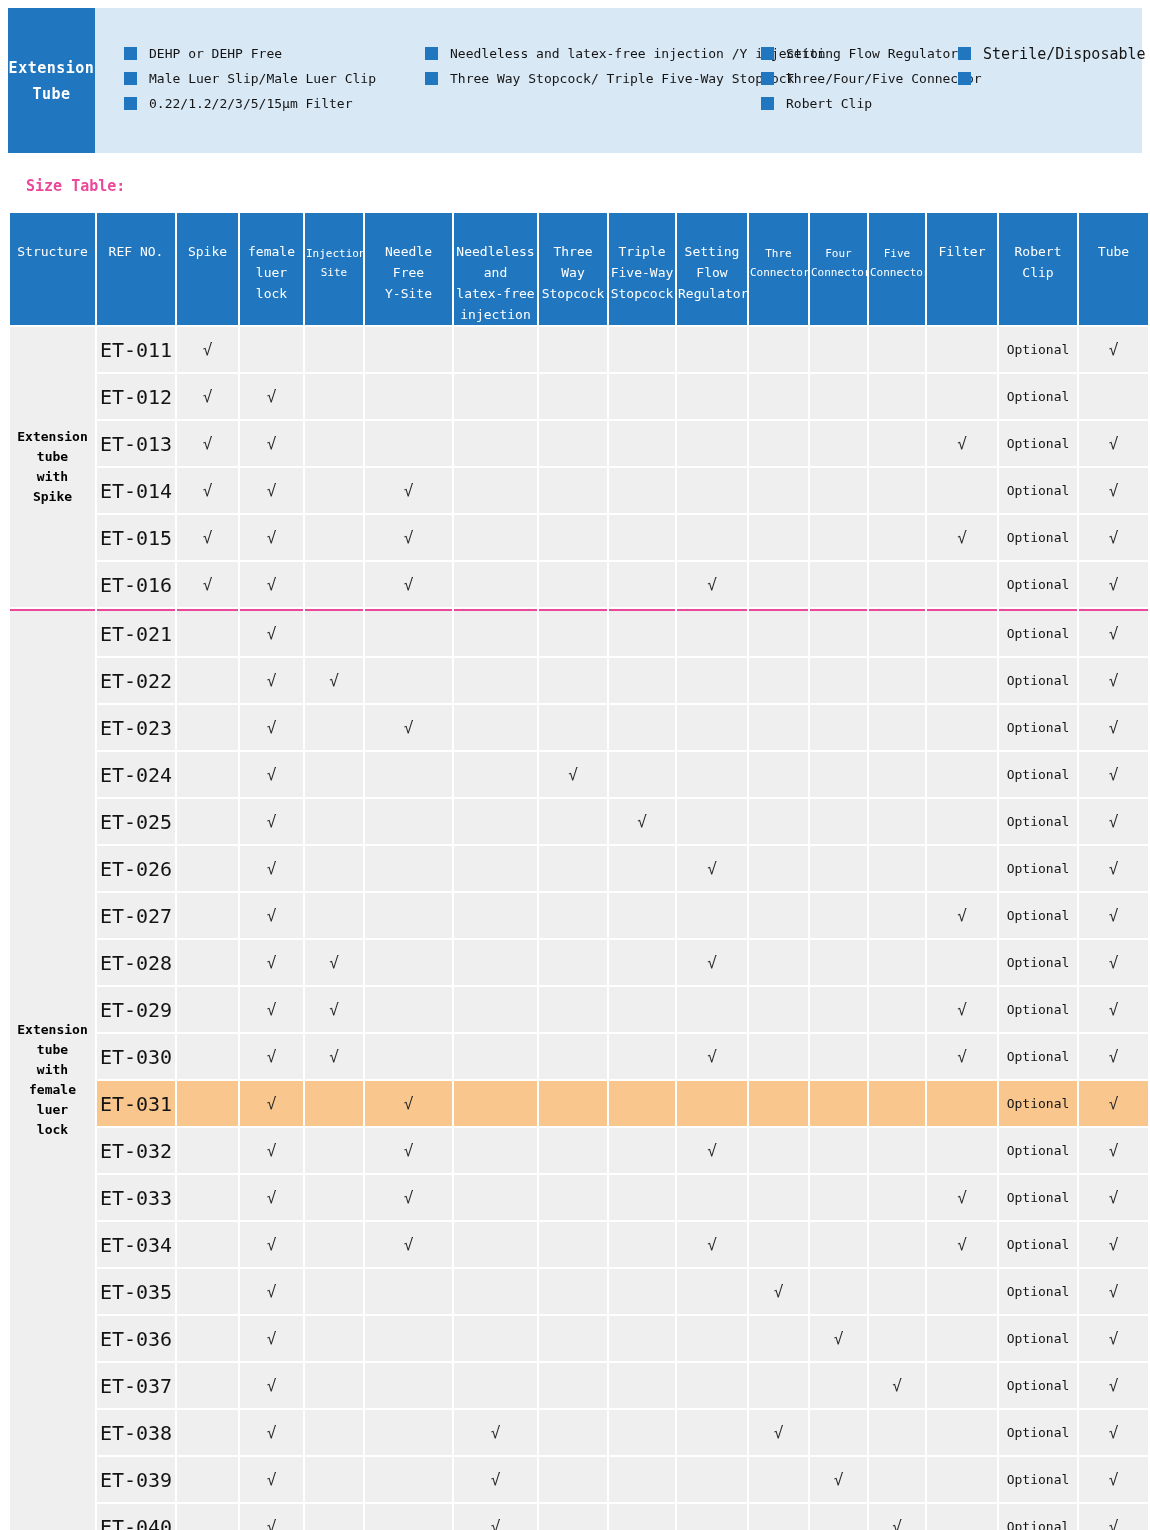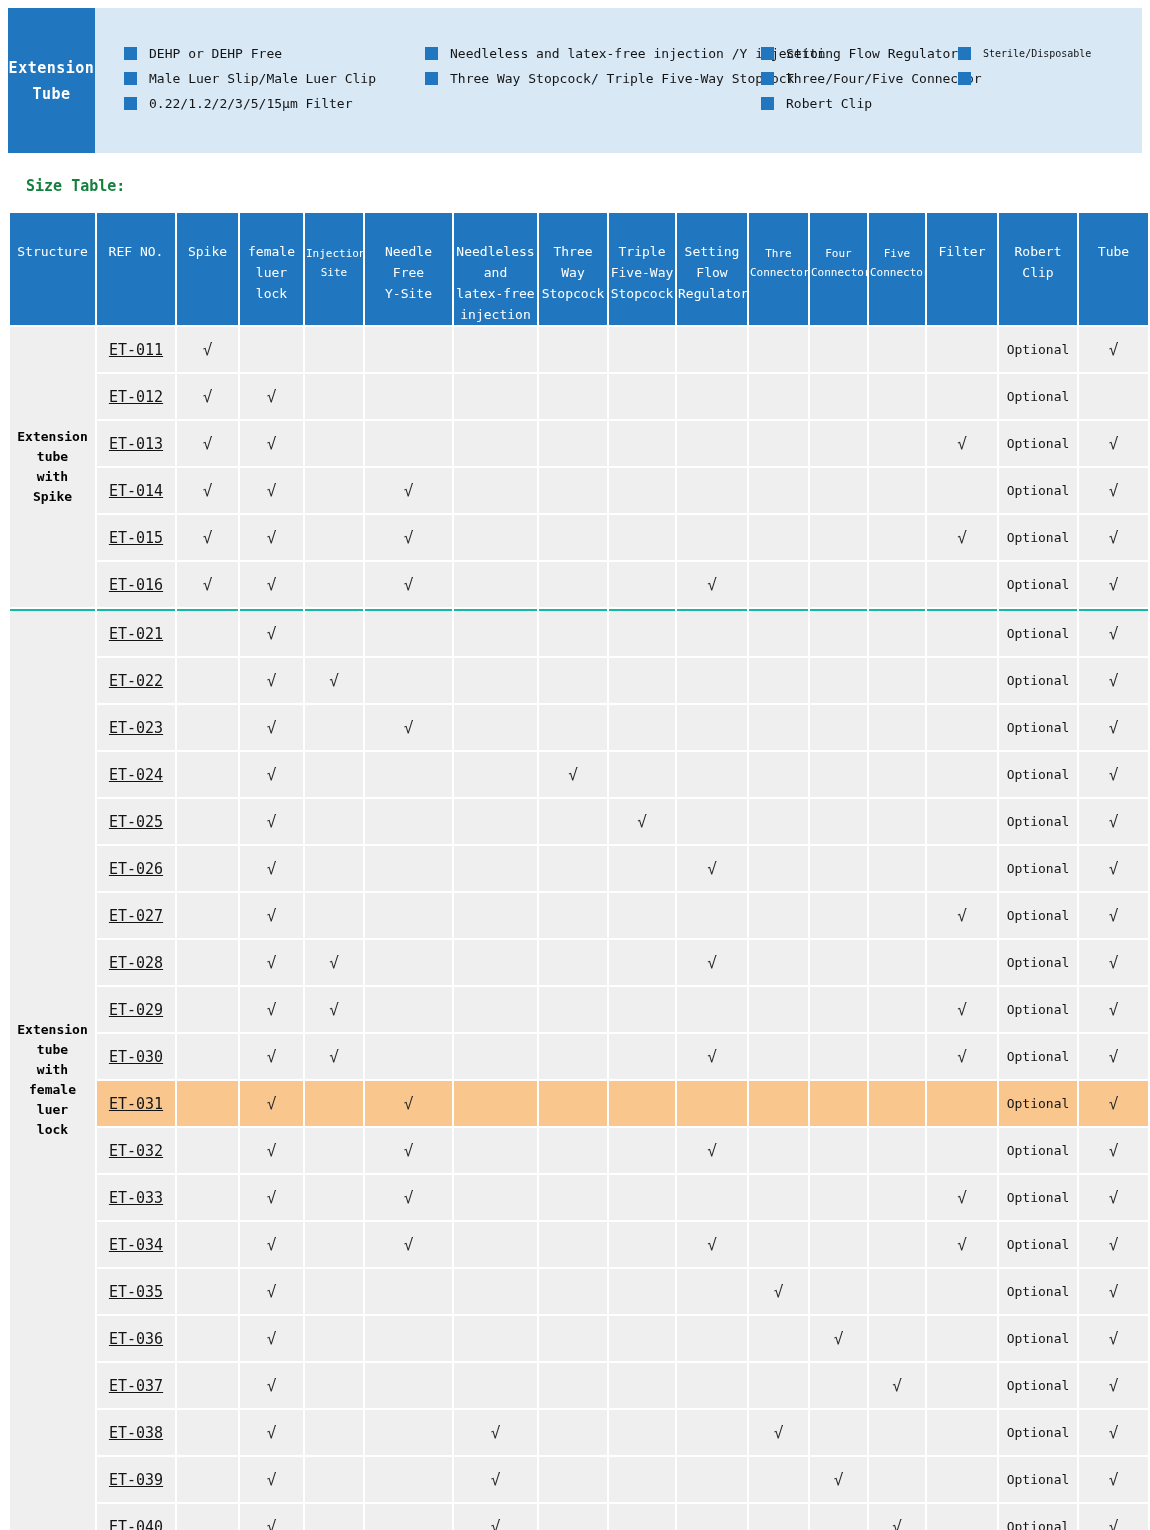--- a/index.html
+++ b/index.html
@@ -18,50 +18,50 @@
   
   .topbar{display:flex;height:145px;}
   .title-box{
     width:87px;flex:none;background:var(--accent);color:#fff;
     display:flex;flex-direction:column;justify-content:center;align-items:center;
     font-weight:bold;font-size:15px;line-height:26px;letter-spacing:.5px;
   }
   .banner{position:relative;flex:1;background:var(--banner);}
   .fcol{position:absolute;top:33px;}
   .fcol .item{display:flex;align-items:center;height:25px;white-space:nowrap;font-size:13px;}
-  .fcol .item.big{font-size:10px;}
+  .fcol .item.big{font-size:15px;}
   .bullet{width:13px;height:13px;background:var(--accent);margin-right:12px;flex:none;}
   .fcol1{left:29px;}
   .fcol2{left:330px;}
   .fcol3{left:666px;}
   .fcol4{left:863px;}
   
-  .section-title{font-weight:bold;font-size:15px;margin:24px 0 16px 18px;color:#15803d;}
+  .section-title{font-weight:bold;font-size:15px;margin:24px 0 16px 18px;color:#ec4899;}
   
   table{
     border-collapse:separate;border-spacing:2px;table-layout:fixed;
     width:1142px;background:#fff;
   }
   th{
     background:var(--accent);color:#fff;font-weight:normal;
     vertical-align:top;
     padding:28px 1px 0 1px;height:83px;
     font-size:13px;line-height:21px;overflow:hidden;
   }
   th.small{font-size:11px;line-height:19px;padding-top:31px;height:80px;}
   td{
     background:var(--cell);height:43px;
     text-align:center;vertical-align:middle;
     font-size:13px;overflow:hidden;
   }
-  td.ref{font-size:15px;text-decoration:underline;}
+  td.ref{font-size:20px;}
   td.check{font-size:16px;color:#2b2b2b;}
   td.structure{font-weight:bold;font-size:13px;line-height:20px;color:#000;}
   tr.hl td{background:var(--hl);}
-  tr.gsep td{border-top:2px solid #14b8a6;margin-left:20px;}
+  tr.gsep td{border-top:2px solid #ec4899;margin-left:20px;}
 </style>
 </head>
 <body>
 
 <div class="page">
 
   <div class="topbar">
     <div class="title-box">
       <div>Extension</div>
       <div>Tube</div>

